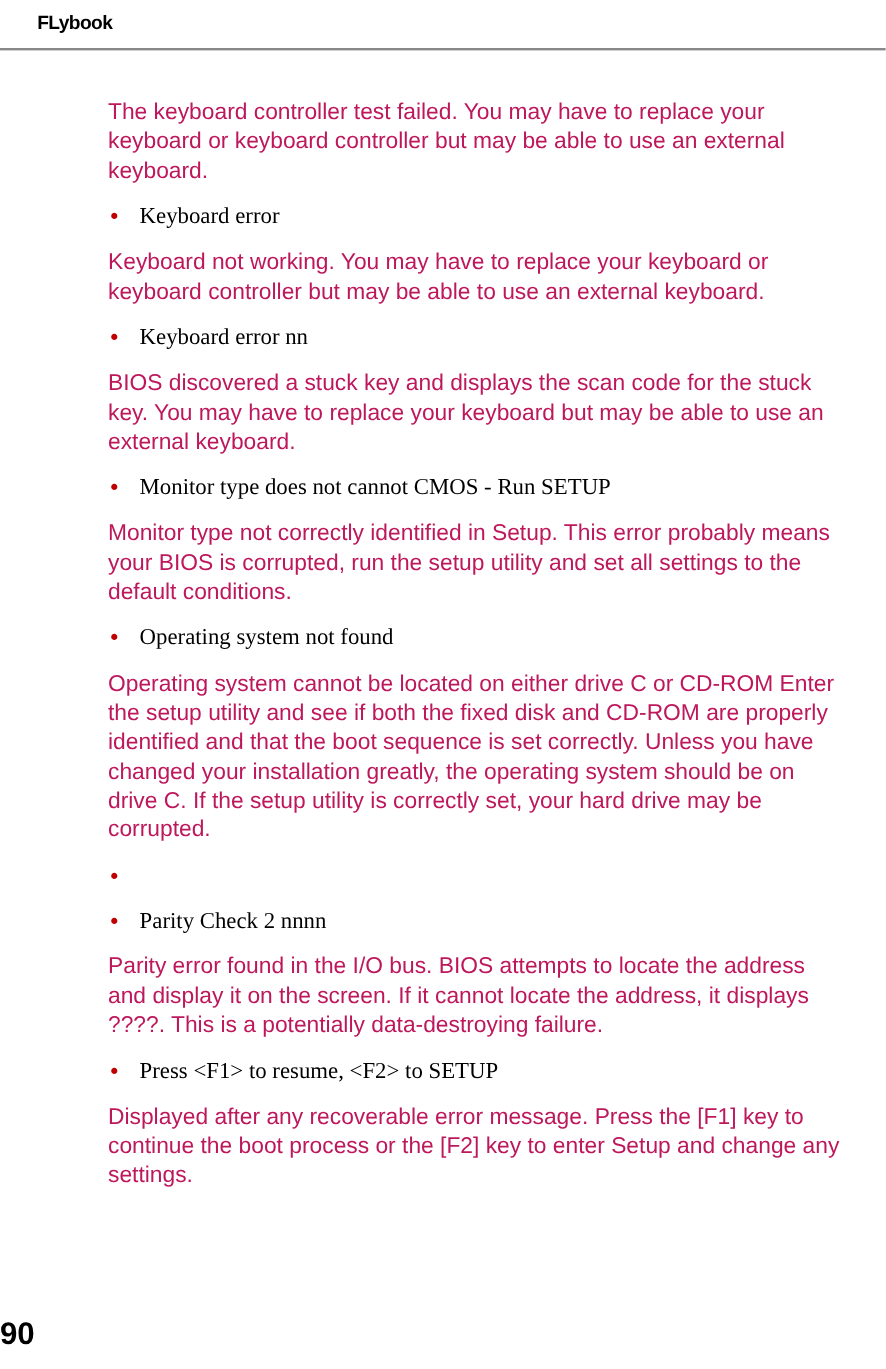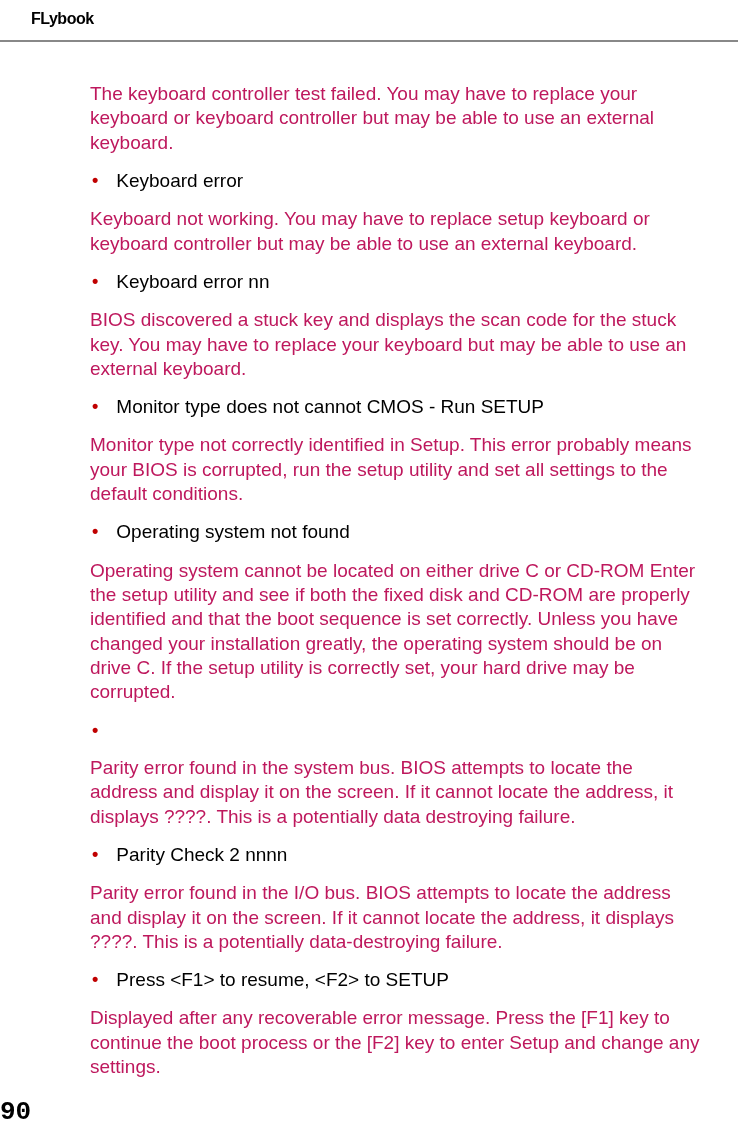--- a/index.html
+++ b/index.html
@@ -43,29 +43,29 @@
       font-size: 18px;
       line-height: 1.3;
       margin-right: 18px;
       margin-left: 2px;
       font-weight: bold;
     }
     .bullet-text {
       font-size: 19px;
       line-height: 1.28;
       color: #000;
+      font-family: Liberation Serif, serif;
     }
     .page-number {
       position: absolute;
       bottom: 14px;
       left: 0;
       font-size: 26px;
       font-weight: bold;
       color: #000;
-      font-family: Liberation Mono, monospace;
     }
     .logo-svg {
       display: block;
     }
   </style>
 </head>
 <body>
 
 <div class="header">
   <svg class="logo-svg" width="100" height="22" viewBox="0 0 100 22">
@@ -74,21 +74,21 @@
 </div>
 <hr class="divider">
 
 <div class="content">
   <p class="para">The keyboard controller test failed. You may have to replace your keyboard or keyboard controller but may be able to use an external keyboard.</p>
 
   <div class="bullet-item">
     <span class="bullet">•</span>
     <span class="bullet-text">Keyboard error</span>
   </div>
-  <p class="para">Keyboard not working. You may have to replace setup keyboard or keyboard controller but may be able to use an external keyboard.</p>
+  <p class="para">Keyboard not working. You may have to replace your keyboard or keyboard controller but may be able to use an external keyboard.</p>
 
   <div class="bullet-item">
     <span class="bullet">•</span>
     <span class="bullet-text">Keyboard error nn</span>
   </div>
   <p class="para">BIOS discovered a stuck key and displays the scan code for the stuck key. You may have to replace your keyboard but may be able to use an external keyboard.</p>
 
   <div class="bullet-item">
     <span class="bullet">•</span>
     <span class="bullet-text">Monitor type does not cannot CMOS - Run SETUP</span>
@@ -97,21 +97,20 @@
 
   <div class="bullet-item">
     <span class="bullet">•</span>
     <span class="bullet-text">Operating system not found</span>
   </div>
   <p class="para">Operating system cannot be located on either drive C or CD-ROM Enter the setup utility and see if both the fixed disk and CD-ROM are properly identified and that the boot sequence is set correctly. Unless you have changed your installation greatly, the operating system should be on drive C. If the setup utility is correctly set, your hard drive may be corrupted.</p>
 
   <div class="bullet-item">
     <span class="bullet">•</span>
   </div>
-  <p class="para">Parity error found in the system bus. BIOS attempts to locate the address and display it on the screen. If it cannot locate the address, it displays ????. This is a potentially data destroying failure.</p>
 
   <div class="bullet-item">
     <span class="bullet">•</span>
     <span class="bullet-text">Parity Check 2 nnnn</span>
   </div>
   <p class="para">Parity error found in the I/O bus. BIOS attempts to locate the address and display it on the screen. If it cannot locate the address, it displays ????. This is a potentially data-destroying failure.</p>
 
   <div class="bullet-item">
     <span class="bullet">•</span>
     <span class="bullet-text">Press &lt;F1&gt; to resume, &lt;F2&gt; to SETUP</span>

